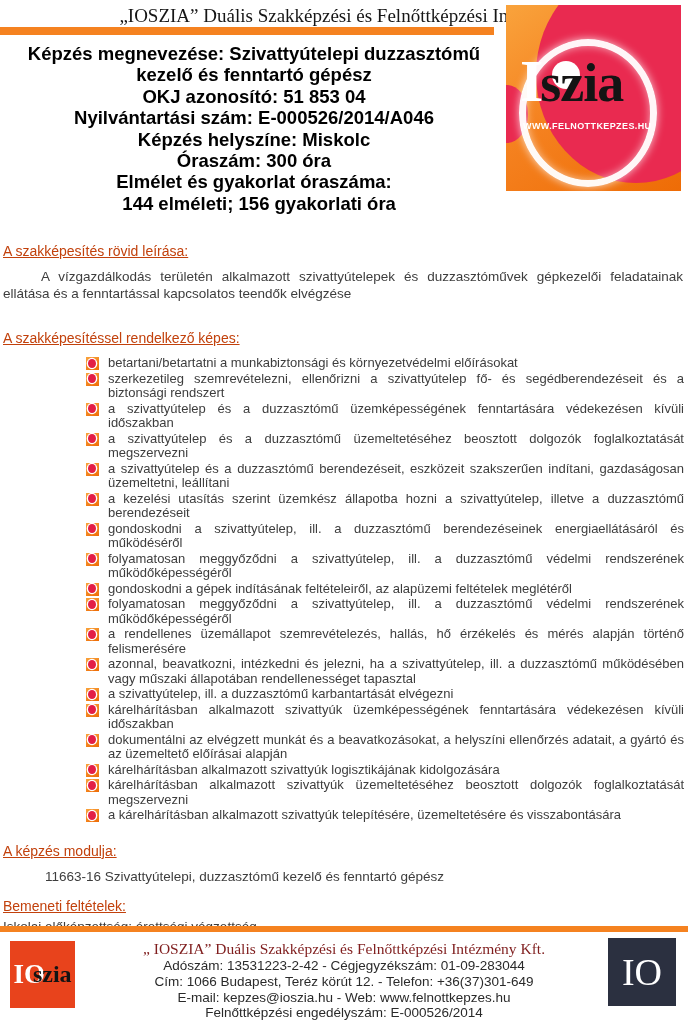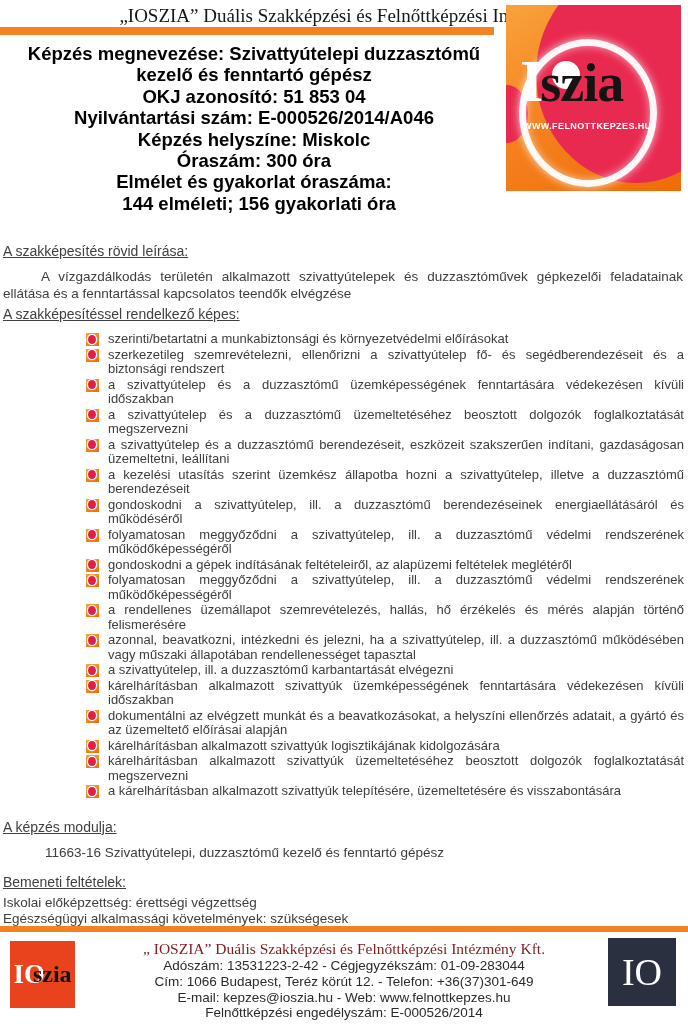--- a/index.html
+++ b/index.html
@@ -43,24 +43,24 @@
            position:relative; margin-left:-3px; }
   .lurl  { position:absolute; left:17px; top:116px; z-index:4;
            font-size:9px; font-weight:bold; letter-spacing:.4px; color:#fff; }
 
   .info { position:absolute; left:4px; top:43px; width:500px;
           font-weight:bold; font-size:18.5px; line-height:21.4px; color:#000000; }
   .info-line { white-space:pre-wrap; }
 
   
   .content { padding:0 3px; }
-  .h { font-size:14px; font-weight:400; color:#404040;
+  .h { font-size:14px; font-weight:400; color:#c2410c;
        text-decoration:underline; margin:0; }
   .h-short   { margin-top:21px; }
-  .h-capable { margin-top:4px; }
+  .h-capable { margin-top:28px; }
   .h-module  { margin-top:20px; }
   .h-entry   { margin-top:13px; }
   .h-select  { margin-top:7px; }
 
   .para { font-size:13.5px; line-height:17px; margin:0; color:#3d3d3d; }
   .para-short  { margin-top:9px; text-align:justify; text-indent:38px; padding-right:2px; }
   .para-module { margin-top:9px; padding-left:42px; }
   .para-select { margin-top:8px; padding-left:38px; }
 
   .bullets { list-style:none; margin:10px 0 0; padding:0 1px 0 83px; }
@@ -127,21 +127,21 @@
   <div class="content">
 
     <h2 class="h h-short">A szakképesítés rövid leírása:</h2>
     <p class="para para-short">A vízgazdálkodás területén alkalmazott szivattyútelepek és duzzasztóművek gépkezelői feladatainak ellátása és a fenntartással kapcsolatos teendők elvégzése</p>
 
     <h2 class="h h-capable">A szakképesítéssel rendelkező képes:</h2>
     <ul class="bullets">
 
         <li class="bullet-row">
           <span class="bullet-ic"></span>
-          <span class="bullet-text">szerinti/betartatni a munkabiztonsági és környezetvédelmi előírásokat</span>
+          <span class="bullet-text">betartani/betartatni a munkabiztonsági és környezetvédelmi előírásokat</span>
         </li>
 
         <li class="bullet-row">
           <span class="bullet-ic"></span>
           <span class="bullet-text">szerkezetileg szemrevételezni, ellenőrizni a szivattyútelep fő- és segédberendezéseit és a biztonsági rendszert</span>
         </li>
 
         <li class="bullet-row">
           <span class="bullet-ic"></span>
           <span class="bullet-text">a szivattyútelep és a duzzasztómű üzemképességének fenntartására védekezésen kívüli időszakban</span>

